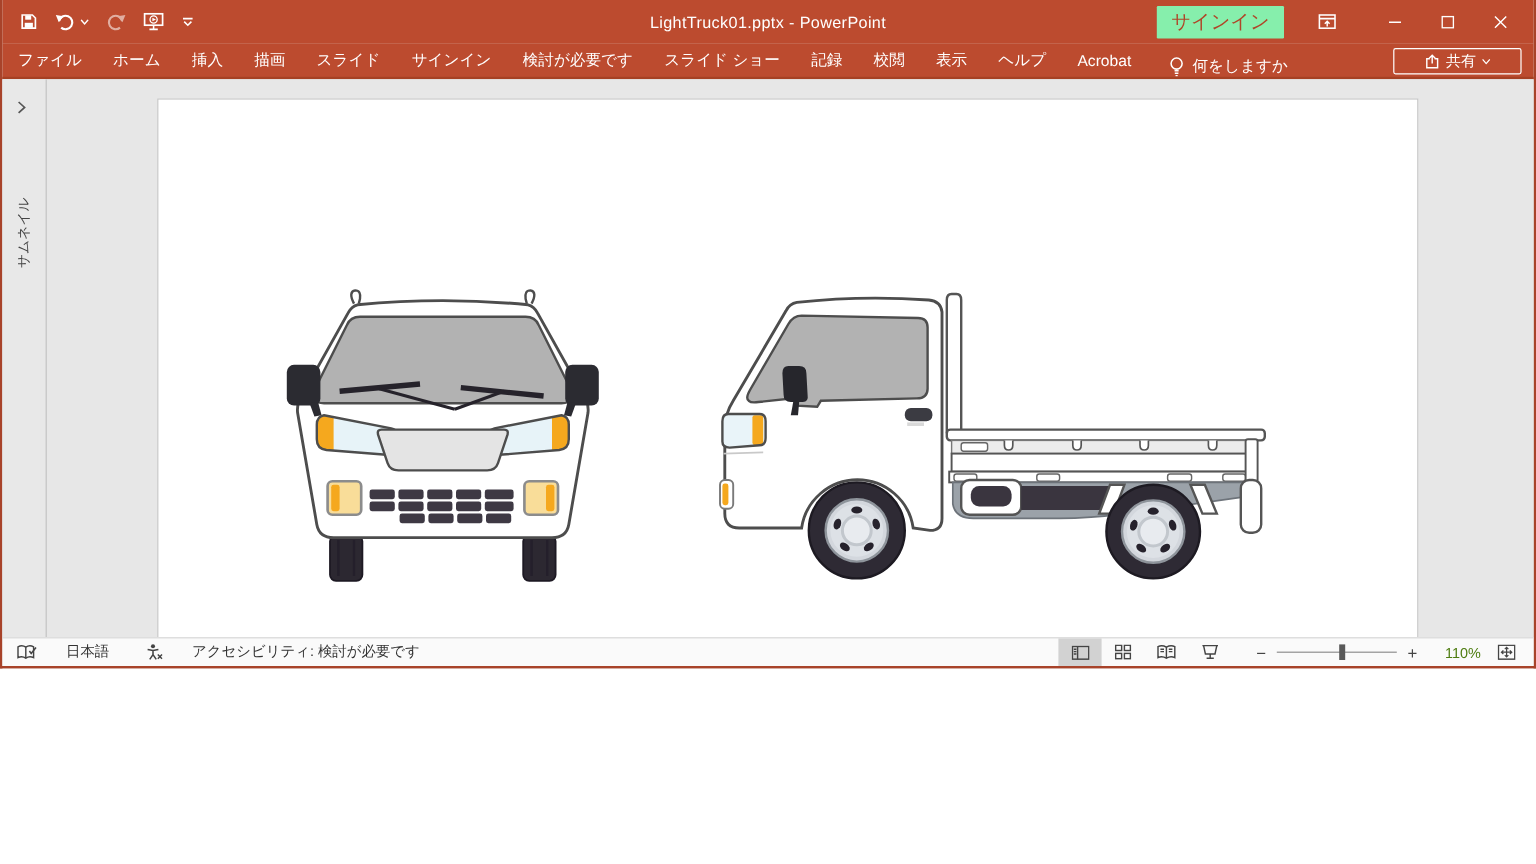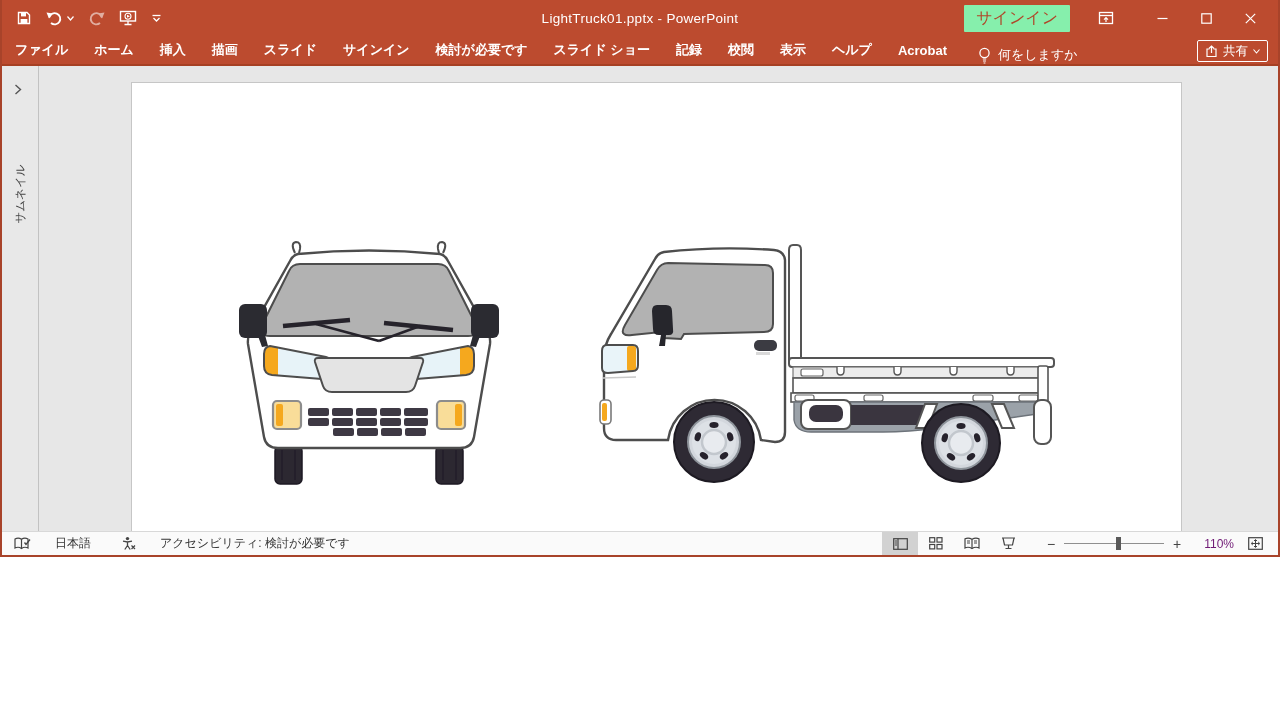--- a/index.html
+++ b/index.html
@@ -19,24 +19,24 @@
     font-size:13.5px; color:#fff; letter-spacing:.3px; }
   .title-right { position:absolute; right:6px; top:0; height:36px; display:flex; align-items:center; }
   .signin-btn { background:#86efac; color:#b04528; font-size:16px; padding:3px 12px;
     border:none; border-radius:1px; cursor:default; }
   .win-btn { width:44px; height:36px; display:flex; align-items:center; justify-content:center; }
   .ribbon-display-btn { width:44px; height:36px; display:flex; align-items:center; justify-content:center; margin-right:12px; }
 
   
   .tabrow { height:30px; flex:0 0 30px; background:#bc4b2f; border-bottom:2px solid #a64023;
     display:flex; align-items:center; color:#fff; font-size:13px; position:relative; }
-  .tab { padding:0 13px; height:28px; display:flex; align-items:center; white-space:nowrap;font-weight:bold; }
+  .tab { padding:0 13px; height:28px; display:flex; align-items:center; white-space:nowrap; }
   .tellme { display:flex; align-items:center; gap:7px; margin-left:18px; white-space:nowrap;margin-top:10px; }
   .share-btn { position:absolute; right:10px; top:4px; height:22px; border:1px solid #fff;
-    border-radius:2px; display:flex; align-items:center; gap:5px; padding:0 7px; font-size:12.5px; color:#fff; }
+    border-radius:2px; display:flex; align-items:center; gap:5px; padding:0 25px; font-size:12.5px; color:#fff; }
 
   
   .workspace { flex:1 1 auto; position:relative; background:#e7e7e7; overflow:hidden; }
   .thumb-rail { position:absolute; left:0; top:0; bottom:0; width:37px;
     background:#e8e8e8; border-right:1px solid #c2c2c2; }
   .thumb-expand { position:absolute; left:12px; top:18px; }
   .thumb-label { position:absolute; left:18px; top:128px; transform:translate(-50%,-50%) rotate(-90deg);
     white-space:nowrap; font-size:11.5px; color:#444; }
   .slide { position:absolute; left:129px; top:16px; width:1051px; height:590px;
     background:#fff; border:1px solid #c6c6c6; }
@@ -47,21 +47,21 @@
   
   .statusbar { height:24px; flex:0 0 24px; background:#fafafa; border-top:1px solid #d8d8d8;
     display:flex; align-items:center; font-size:12px; color:#333; position:relative; }
   .status-left { display:flex; align-items:center; gap:24px; padding-left:12px; }
   .status-right { position:absolute; right:6px; top:0; height:23px; display:flex; align-items:center; }
   .view-btn { width:36px; height:23px; display:flex; align-items:center; justify-content:center; }
   .view-btn.active { background:#d2d2d2; }
   .zoom-minus,.zoom-plus { width:18px; text-align:center; font-size:14px; color:#444; }
   .zoom-track { width:100px; height:1px; background:#8f8f8f; position:relative; margin:0 4px; }
   .zoom-handle { position:absolute; left:52px; top:-6px; width:5px; height:13px; background:#595959; }
-  .zoom-level { width:42px; text-align:right; margin:0 8px 0 6px; color:#701a75; }
+  .zoom-level { width:42px; text-align:right; margin:0 8px 0 6px; color:#4d7c0f; }
   .fit-btn { width:26px; display:flex; justify-content:center; margin-right:4px; }
 
   svg { display:block; }
   .s-icon { stroke:#444; fill:none; stroke-width:1.2; }
 </style>
 </head>
 <body>
 
 <div class="app">
 

